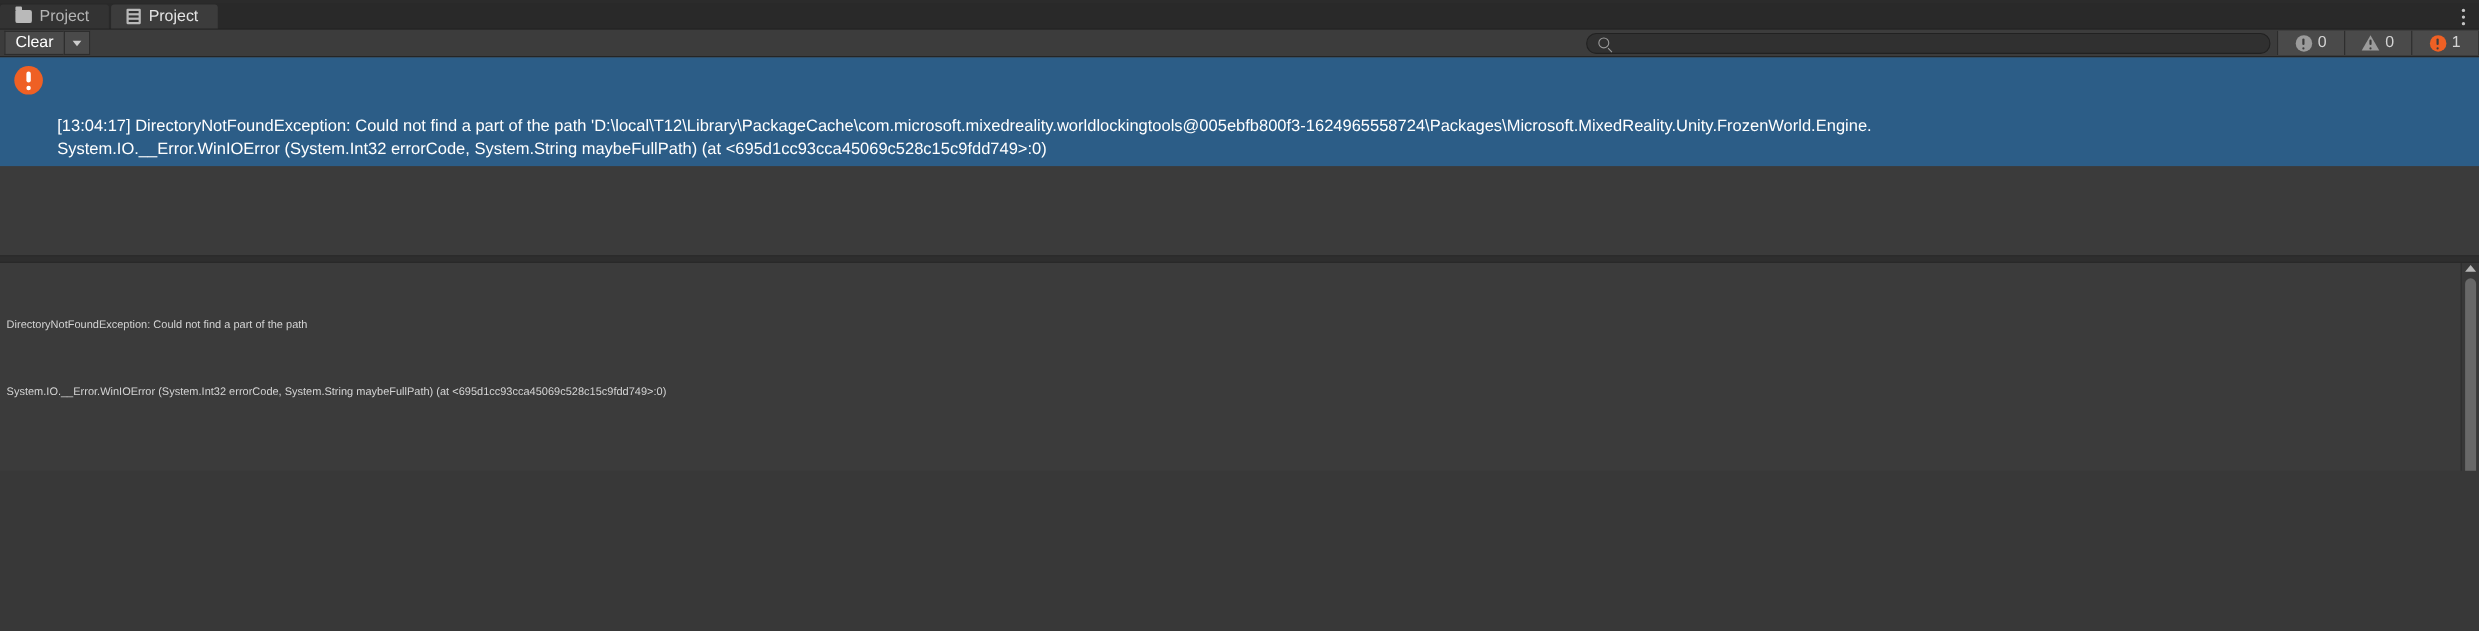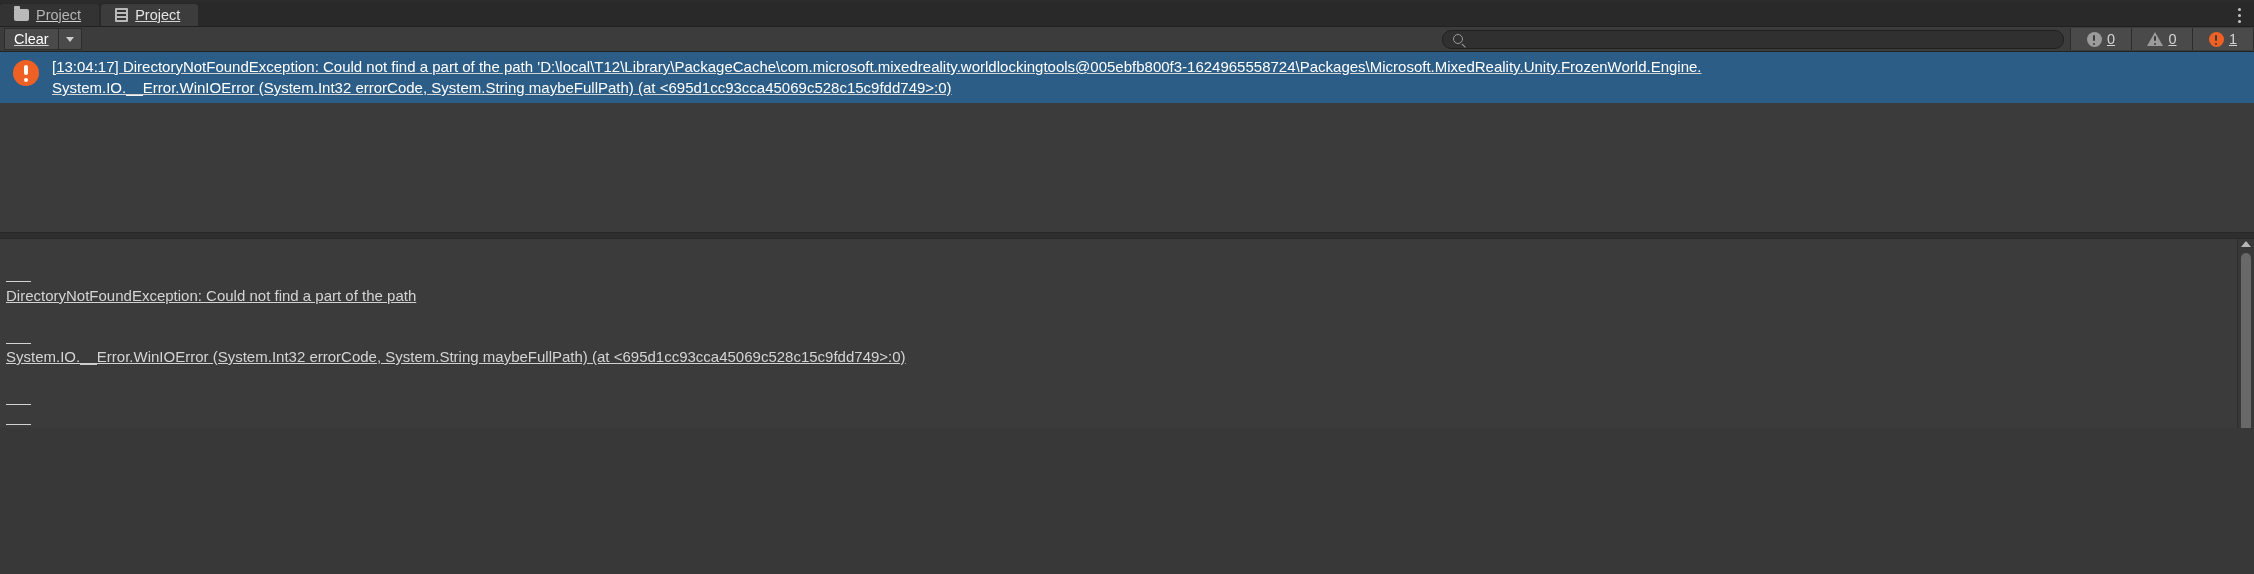--- a/index.html
+++ b/index.html
@@ -15,21 +15,20 @@
     color: #d2d2d2;
     -webkit-font-smoothing: antialiased;
   }
   #app {
     position: relative;
     width: 2254px;
     height: 428px;
     background: #383838;
     display: flex;
     flex-direction: column;
-    text-decoration: underline;
   }
 
   
   .tabbar {
     position: relative;
     height: 26px;
     background: #292929;
     display: flex;
     align-items: flex-end;
     flex: 0 0 auto;
@@ -307,20 +306,21 @@
   }
   .log-text {
     flex: 1 1 auto;
     min-width: 0;
     padding-right: 8px;
     color: #ffffff;
     font-size: 15px;
     line-height: 21px;
     white-space: nowrap;
     overflow: hidden;
+    margin-top: 48px;
   }
   .log-line { display: block; white-space: nowrap; overflow: hidden; }
 
   
   .splitter {
     flex: 0 0 auto;
     height: 5px;
     background: #2e2e2e;
     border-top: 1px solid #282828;
     border-bottom: 1px solid #282828;
@@ -332,21 +332,21 @@
     flex: 1 1 auto;
     background: #3b3b3b;
     position: relative;
     display: flex;
     overflow: hidden;
   }
   .detail-text {
     flex: 1 1 auto;
     min-width: 0;
     padding: 6px 2px 0 6px;
-    font-size: 15px;
+    font-size: 10px;
     line-height: 20.4px;
     color: #d4d4d4;
     overflow: hidden;
     white-space: pre-wrap;
     word-break: break-all;
   }
   .detail-line { display: block; }
 
   
   .vscroll {

